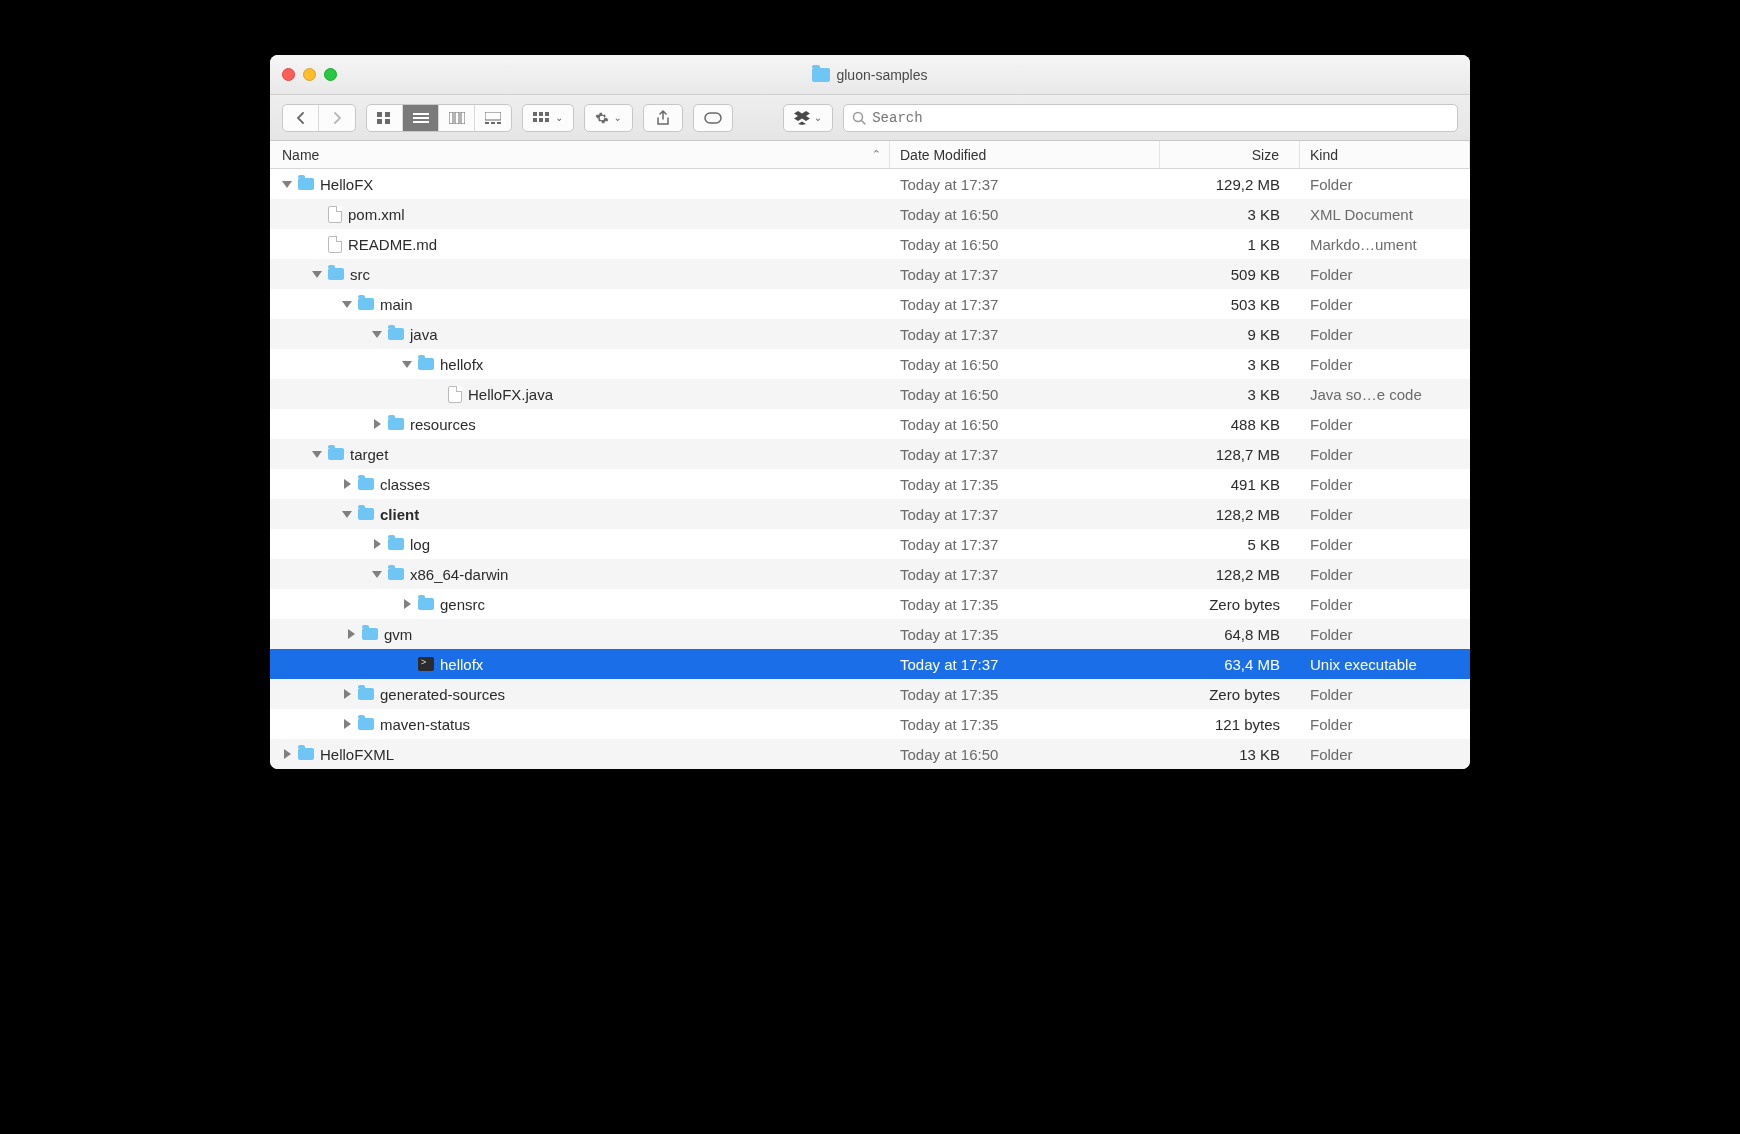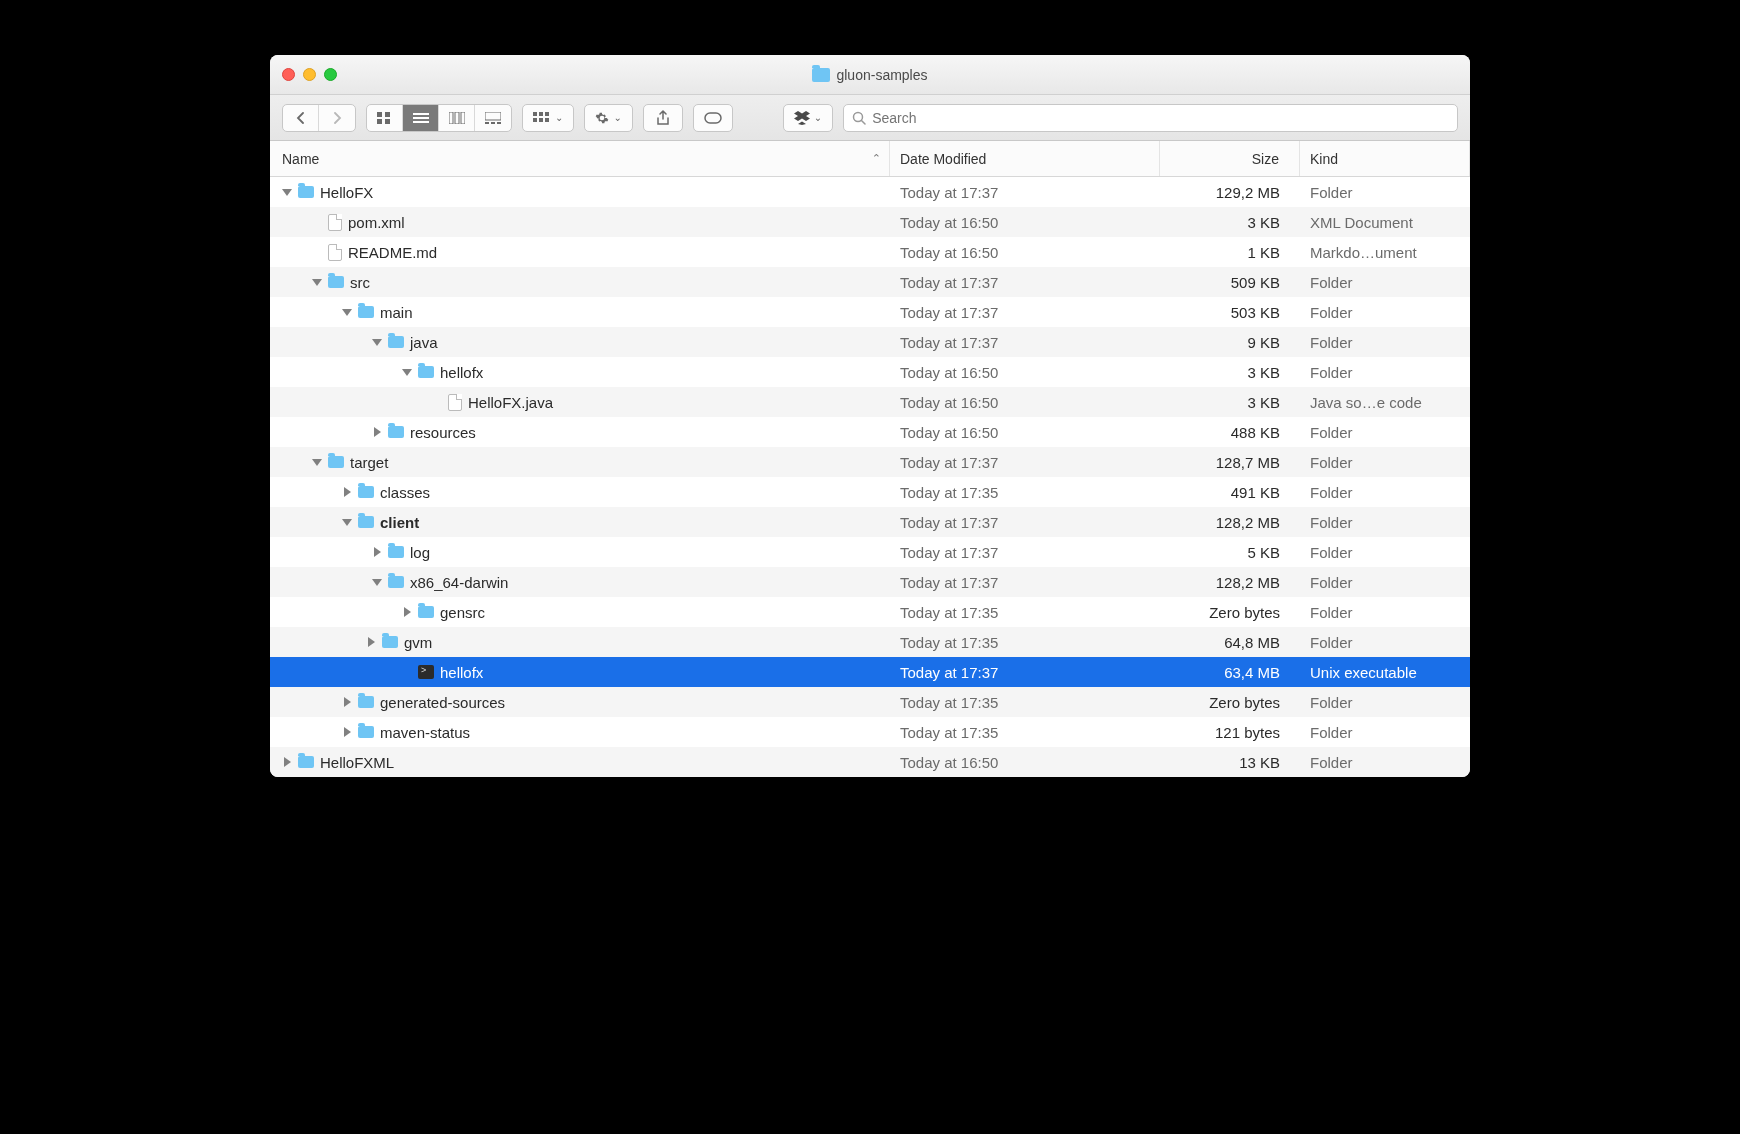--- a/index.html
+++ b/index.html
@@ -74,25 +74,26 @@
     color:#555; gap:4px;
   }
   .search-field {
     flex: 1; height: 28px; border: 1px solid #c7c7c7; border-radius: 5px;
     background: #fff; display:flex; align-items:center; padding: 0 8px; gap:6px;
     color:#9a9a9a;
   }
   .search-field input {
     border:none; outline:none; flex:1; font-size:14px; color:#0f766e;
     background:transparent;
+    font-family:Liberation Mono, monospace;
   }
   svg { display:block; }
 
   .header-row {
-    display:flex; height:36px; align-items:flex-start;
+    display:flex; height:28px; align-items:flex-start;
     border-bottom: 1px solid #d7d7d7; color:#333; font-size:14px;
     background:#fbfbfb;
   }
   .col-name { flex: 1; padding-left: 12px; display:flex; align-items:center; gap:6px;}
   .col-date { width: 270px; padding-left: 10px; }
   .col-size { width: 140px; text-align:right; padding-right: 20px; }
   .col-kind { width: 170px; padding-left: 10px; }
   .header-row > div { border-right: 1px solid #e4e4e4; height:100%; display:flex; align-items:center; }
   .header-row .col-name { justify-content:space-between; padding-right:8px;}
   .header-row .col-size { justify-content:flex-end; }
@@ -413,21 +414,21 @@
         <div class="name-cell" style="padding-left: 132px;">
           <span class="disclosure closed"></span>
           <span class="folder-glyph small"></span>
           <span>gensrc</span>
         </div>
         <div class="col-date">Today at 17:35</div>
         <div class="col-size">Zero bytes</div>
         <div class="col-kind">Folder</div>
       </div>
       <div class="row striped">
-        <div class="name-cell" style="padding-left: 96px; align-items: center;">
+        <div class="name-cell" style="padding-left: 76px; align-items: center;">
           <span class="disclosure closed"></span>
           <span class="folder-glyph small"></span>
           <span>gvm</span>
         </div>
         <div class="col-date">Today at 17:35</div>
         <div class="col-size">64,8 MB</div>
         <div class="col-kind">Folder</div>
       </div>
       <div class="row selected">
         <div class="name-cell" style="padding-left: 132px;">

